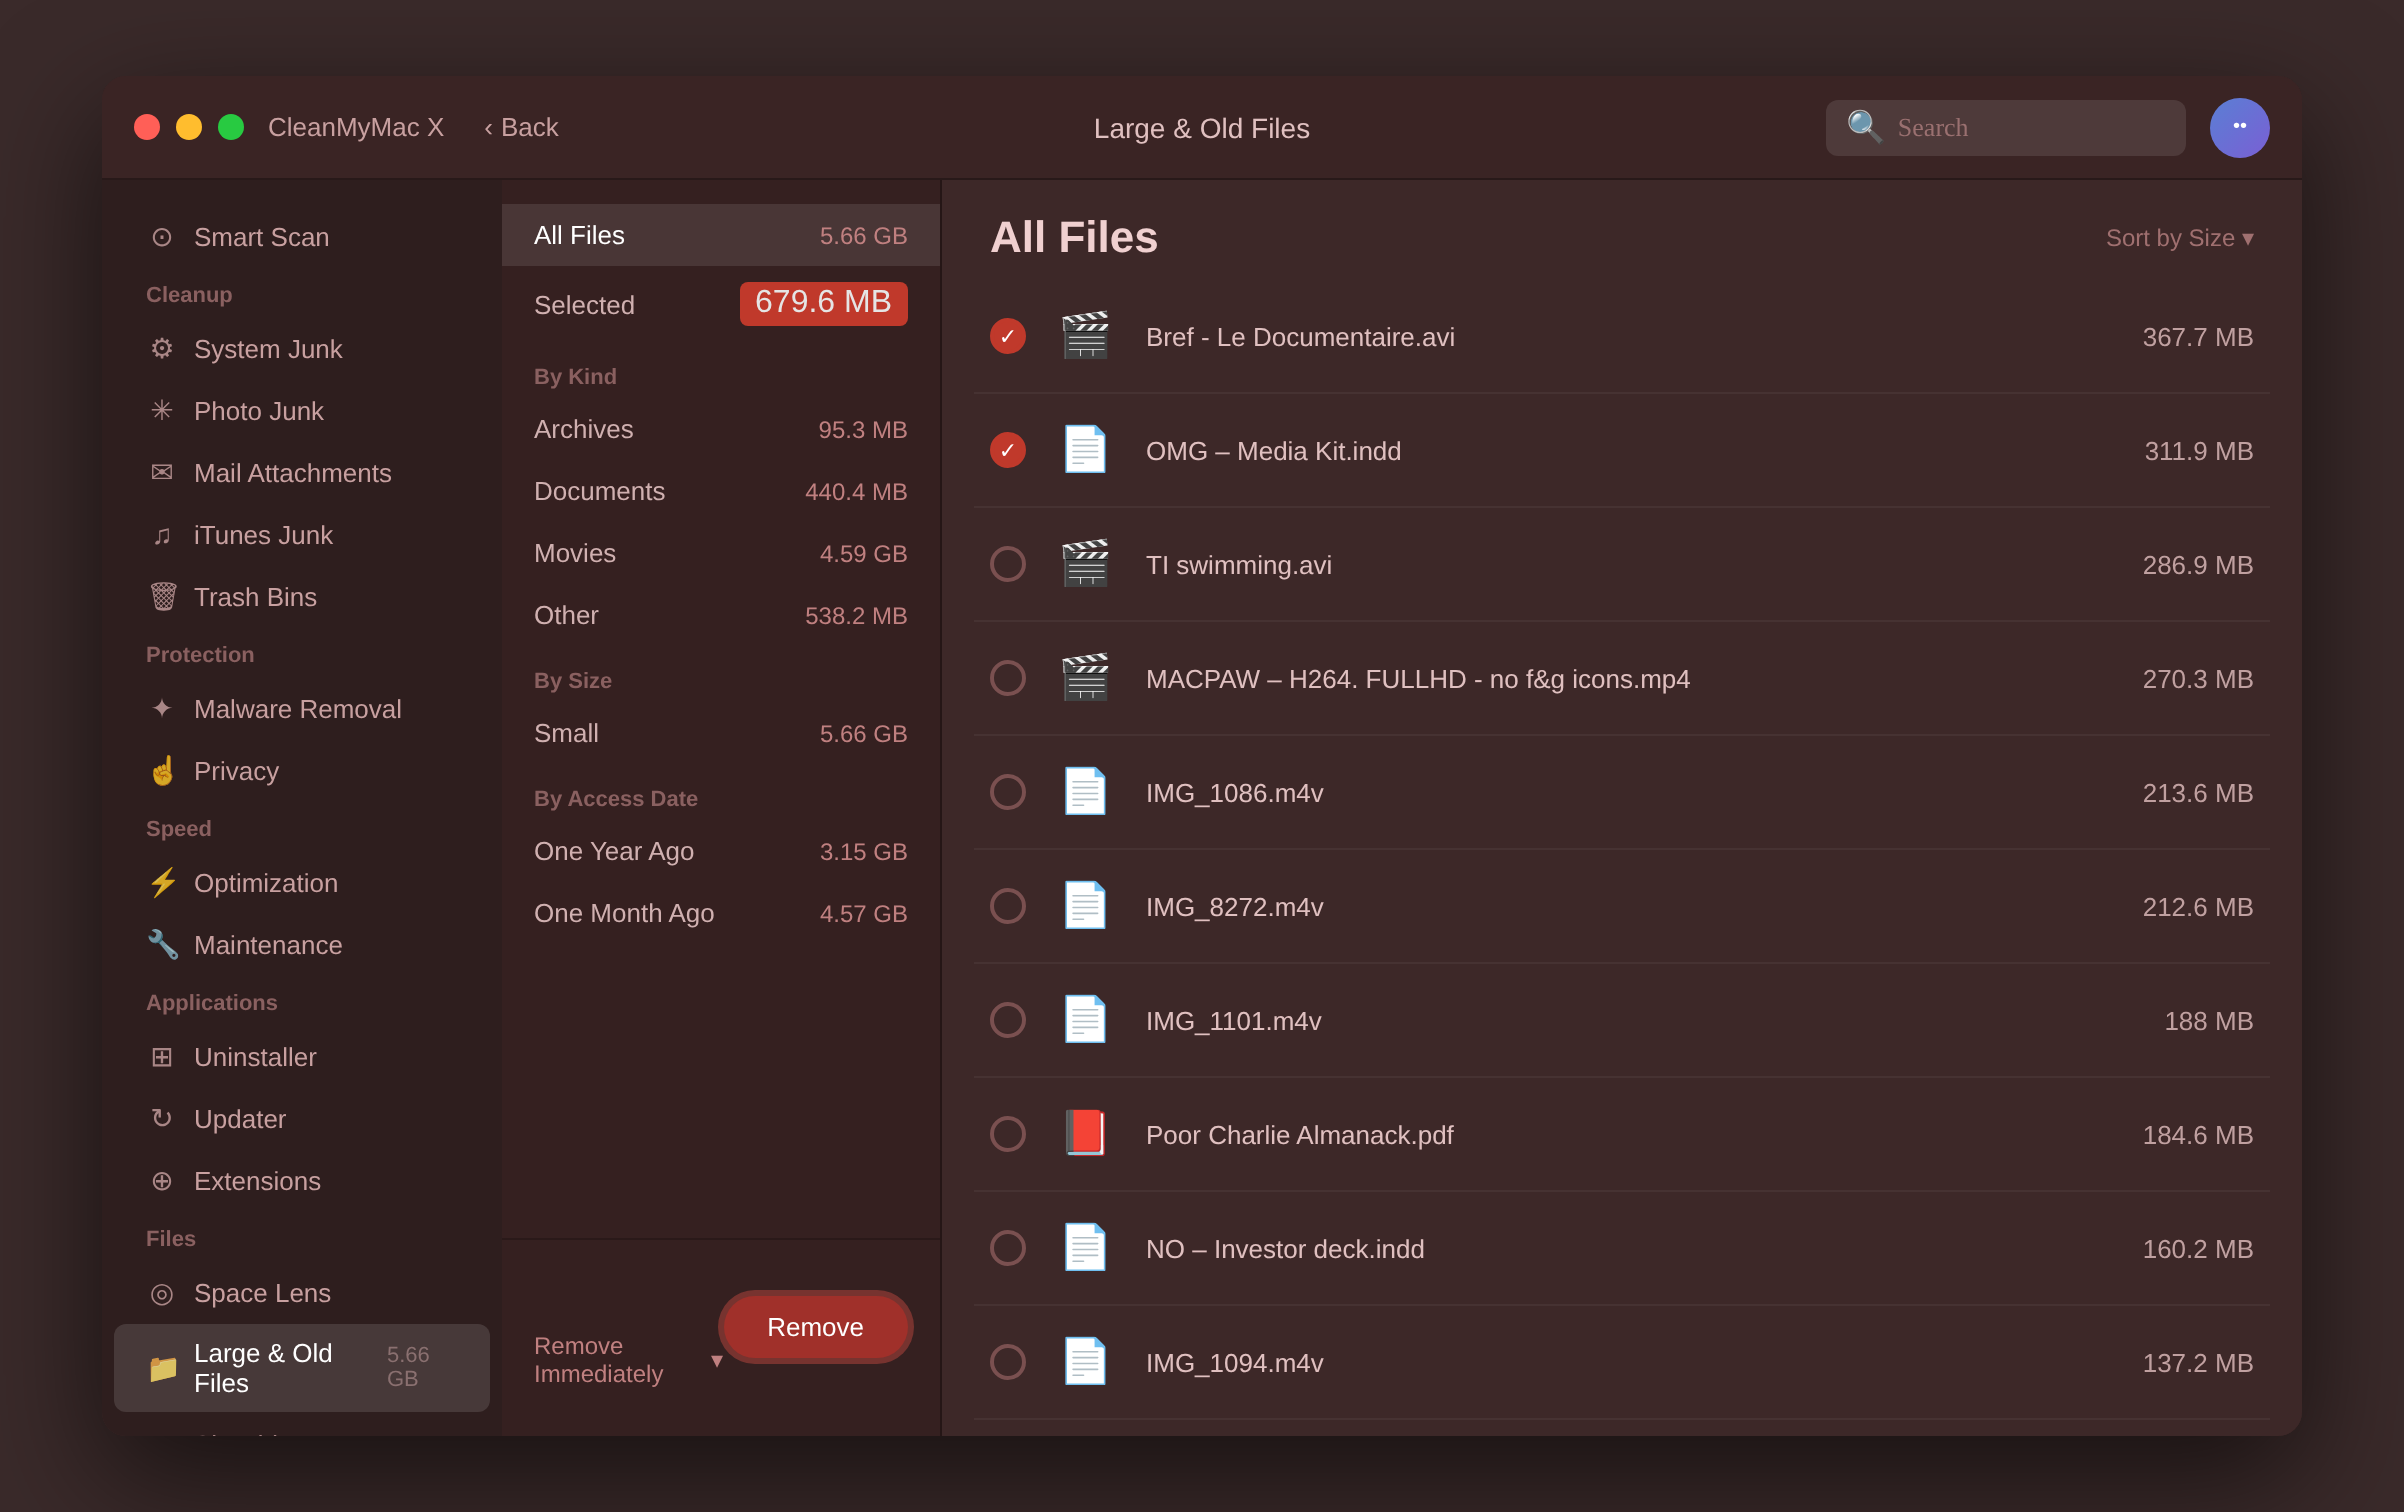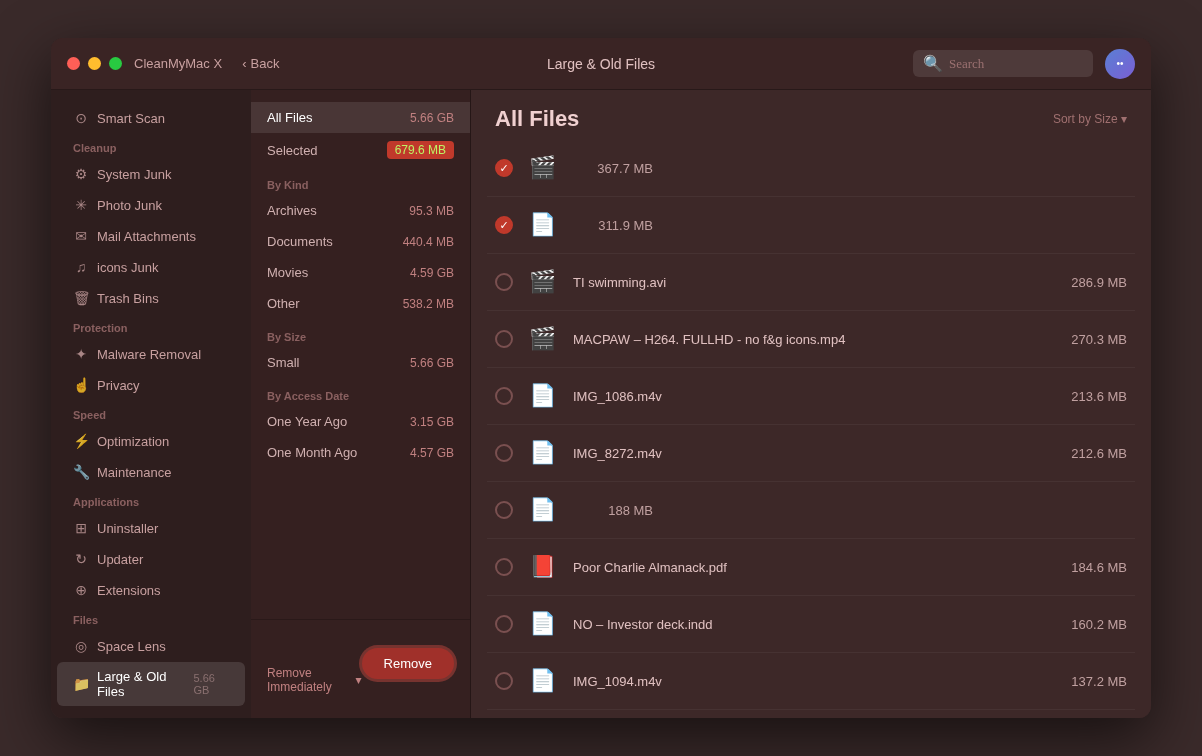--- a/index.html
+++ b/index.html
@@ -154,24 +154,24 @@
       justify-content: space-between;
       padding: 8px 16px;
       color: #d0b0b0;
       font-size: 13px;
       cursor: pointer;
     }
     .filter-item.active { background: rgba(255,255,255,0.1); color: #fff; }
     .filter-item .size { color: #c08080; font-size: 12px; }
     .filter-item.selected .size-badge {
       background: #c0392b;
-      color: #bef264;
+      color: #e5e5e5;
       padding: 2px 8px;
       border-radius: 4px;
-      font-size: 12px;
+      font-size: 16px;
     }
     .section-header {
       color: #8a6060;
       font-size: 11px;
       font-weight: 600;
       padding: 12px 16px 4px;
     }
     .bottom-bar {
       margin-top: auto;
       padding: 12px 16px;
@@ -323,21 +323,21 @@
       <div class="sidebar-item">
         <span class="icon">✳</span>
         <span>Photo Junk</span>
       </div>
       <div class="sidebar-item">
         <span class="icon">✉</span>
         <span>Mail Attachments</span>
       </div>
       <div class="sidebar-item">
         <span class="icon">♫</span>
-        <span>icons Junk</span>
+        <span>iTunes Junk</span>
       </div>
       <div class="sidebar-item">
         <span class="icon">🗑</span>
         <span>Trash Bins</span>
       </div>
       <div class="sidebar-section-label">Protection</div>
       <div class="sidebar-item">
         <span class="icon">✦</span>
         <span>Malware Removal</span>
       </div>
@@ -434,25 +434,27 @@
 
     <div class="right-panel">
       <div class="right-header">
         <span class="right-title">All Files</span>
         <span class="sort-label">Sort by Size ▾</span>
       </div>
       <div class="file-list" id="file-list">
       <div class="file-row">
             <div class="file-checkbox checked"></div>
             <div class="file-icon">🎬</div>
+            <div class="file-name">Bref - Le Documentaire.avi</div>
             <div class="file-size">367.7 MB</div>
           </div>
           <div class="file-row">
             <div class="file-checkbox checked"></div>
             <div class="file-icon">📄</div>
+            <div class="file-name">OMG – Media Kit.indd</div>
             <div class="file-size">311.9 MB</div>
           </div>
           <div class="file-row">
             <div class="file-checkbox"></div>
             <div class="file-icon">🎬</div>
             <div class="file-name">TI swimming.avi</div>
             <div class="file-size">286.9 MB</div>
           </div>
           <div class="file-row">
             <div class="file-checkbox"></div>
@@ -468,20 +470,21 @@
           </div>
           <div class="file-row">
             <div class="file-checkbox"></div>
             <div class="file-icon">📄</div>
             <div class="file-name">IMG_8272.m4v</div>
             <div class="file-size">212.6 MB</div>
           </div>
           <div class="file-row">
             <div class="file-checkbox"></div>
             <div class="file-icon">📄</div>
+            <div class="file-name">IMG_1101.m4v</div>
             <div class="file-size">188 MB</div>
           </div>
           <div class="file-row">
             <div class="file-checkbox"></div>
             <div class="file-icon">📕</div>
             <div class="file-name">Poor Charlie Almanack.pdf</div>
             <div class="file-size">184.6 MB</div>
           </div>
           <div class="file-row">
             <div class="file-checkbox"></div>

